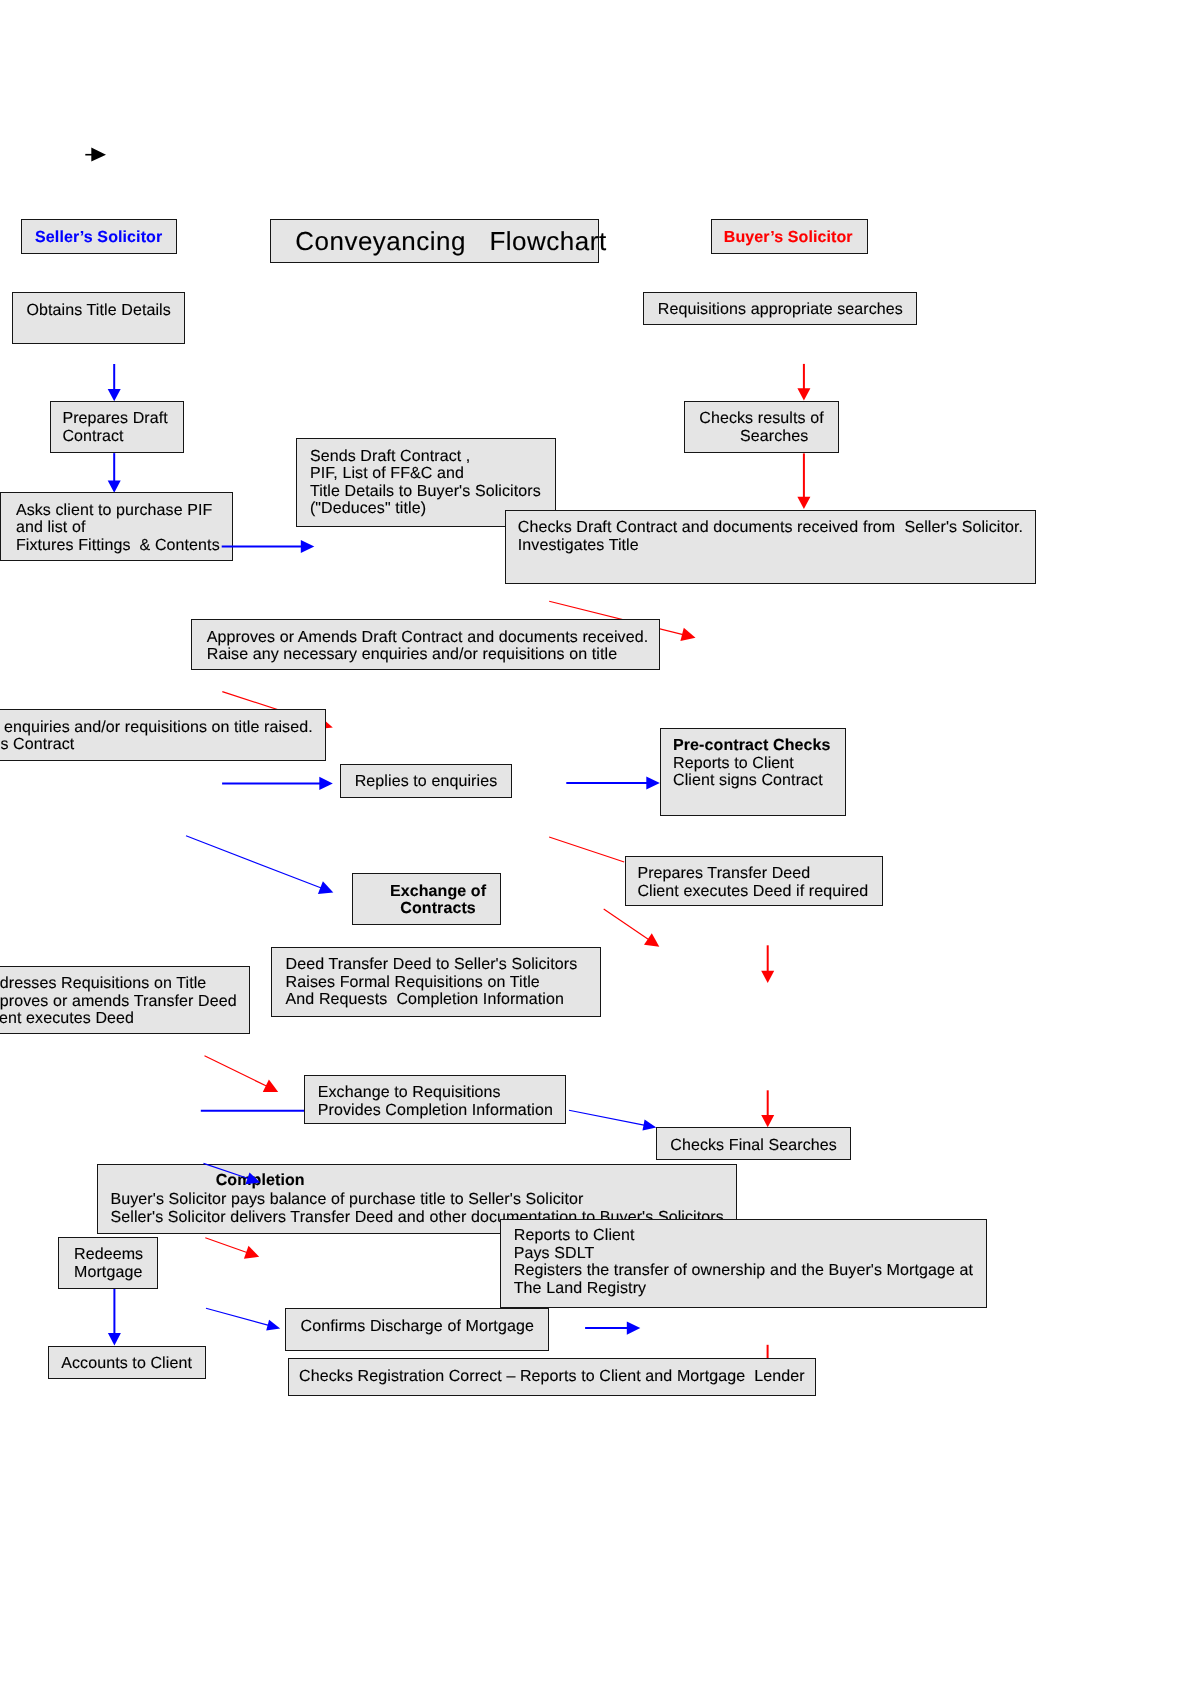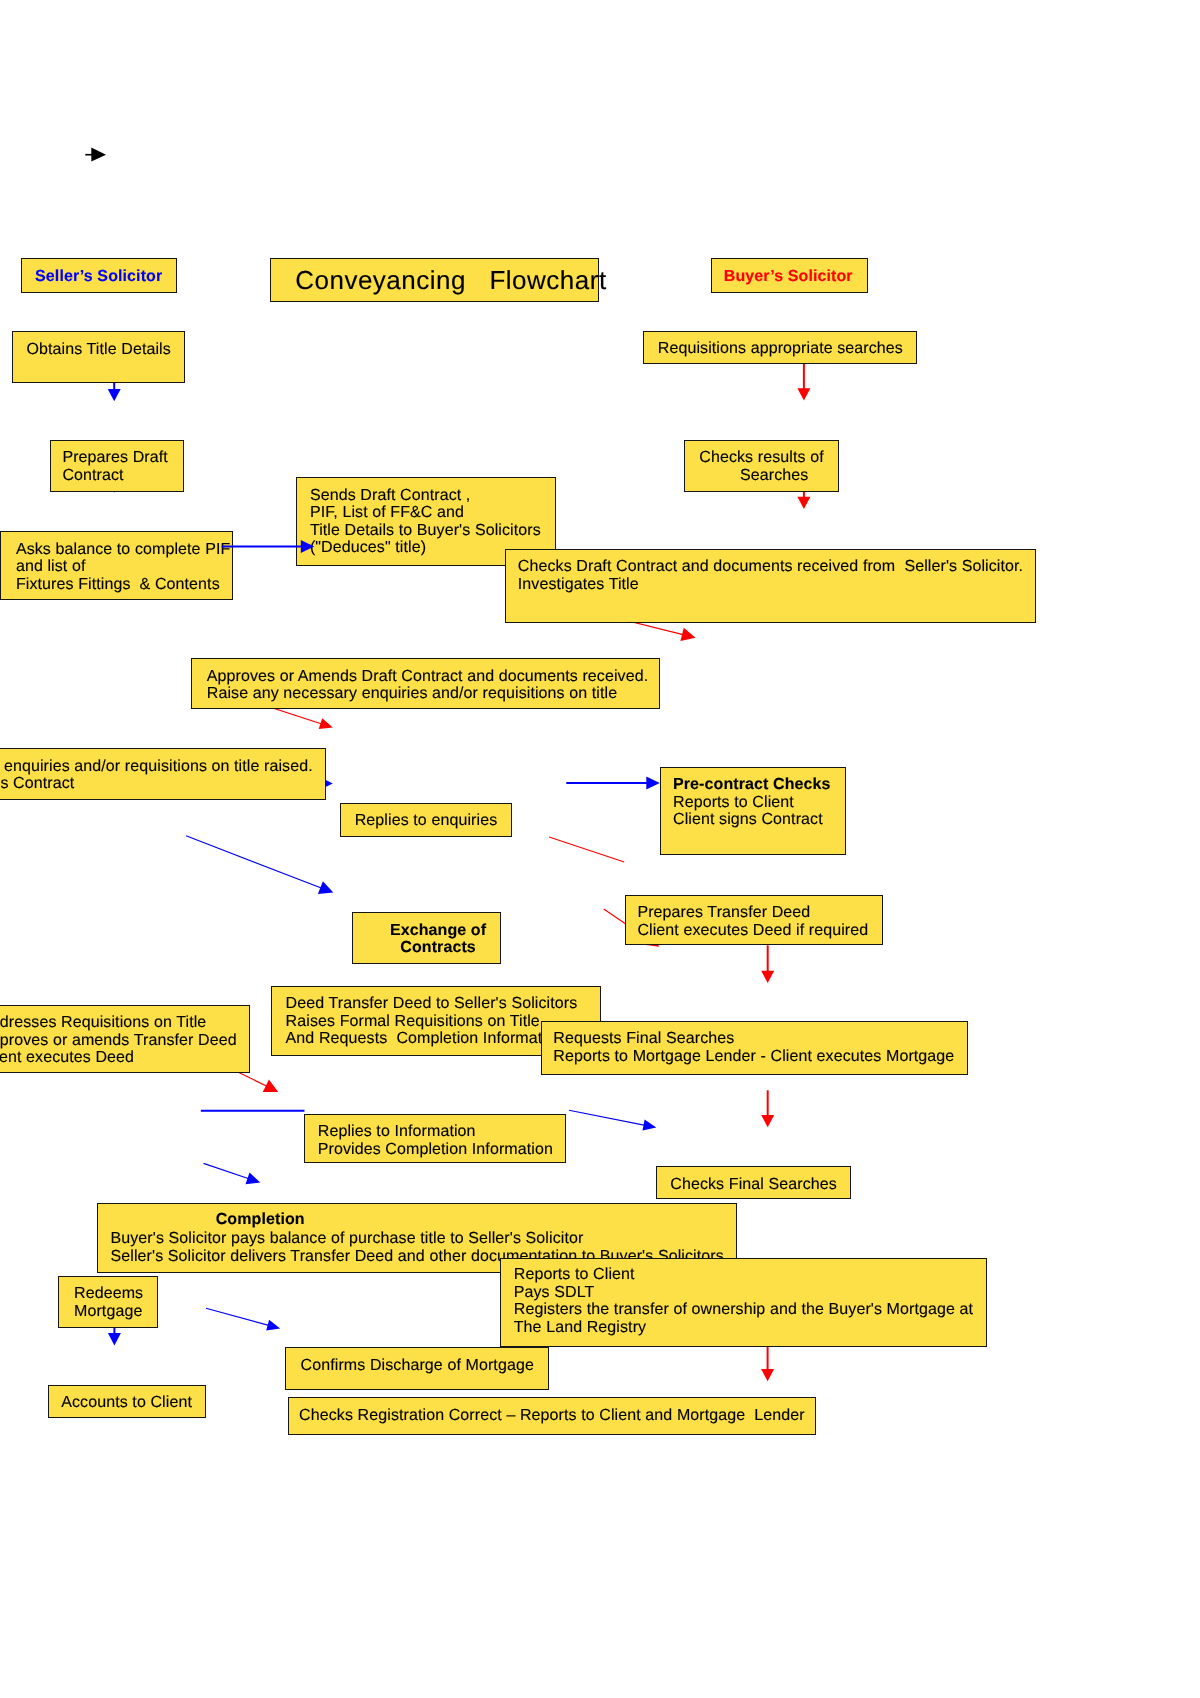--- a/index.html
+++ b/index.html
@@ -1,20 +1,20 @@
 <!DOCTYPE html>
 <html><head>
 <meta charset="utf-8">
 <style>
   html,body{margin:0;padding:0;background:#fff;}
   body{width:1200px;height:1698px;position:relative;overflow:hidden;
        font-family:"Liberation Sans",sans-serif;color:#000;
        -webkit-font-smoothing:antialiased;text-rendering:geometricPrecision;}
   #stage{position:absolute;left:0;top:0;width:1200px;height:1698px;}
-  .box{position:absolute;box-sizing:border-box;border:1.4px solid #161616;background:#fde047;margin-top:39px;}
+  .box{position:absolute;box-sizing:border-box;border:1.4px solid #161616;background:#e5e5e5;}
   .bt{position:absolute;white-space:pre;font-size:16px;line-height:17.5px;letter-spacing:0.1px;-webkit-text-stroke:0.12px currentColor;}
   .b{font-weight:bold;}
   .bf .ln:first-child{font-weight:bold;}
   .off-searches .ln:nth-child(2){position:relative;left:12.8px;}
   svg.lay{position:absolute;left:0;top:0;width:1200px;height:1698px;overflow:visible;}
   #title{position:absolute;left:141.5px;top:70.5px;font-size:24px;font-weight:bold;
          letter-spacing:0.13px;white-space:pre;}
 </style>
 </head>
 <body>
@@ -122,21 +122,21 @@
   <div class="box" style="left:11.7px;top:292px;width:173.6px;height:51.7px;">
     <div class="bt" style="top:8.6px;left:13.8px;"><span class="ln">Obtains Title Details</span></div>
   </div>
 
   <div class="box" style="left:50px;top:400.6px;width:133.8px;height:52.5px;">
     <div class="bt" style="top:8.6px;left:11.4px;"><span class="ln">Prepares Draft</span>
 <span class="ln">Contract</span></div>
   </div>
 
   <div class="box" style="left:0.3px;top:492px;width:232.5px;height:69.2px;">
-    <div class="bt" style="top:8.6px;left:14.6px;"><span class="ln">Asks balance to complete PIF</span>
+    <div class="bt" style="top:8.6px;left:14.6px;"><span class="ln">Asks client to purchase PIF</span>
 <span class="ln">and list of</span>
 <span class="ln">Fixtures Fittings  &amp; Contents</span></div>
   </div>
 
   <div class="box" style="left:295.5px;top:438.3px;width:260.8px;height:89.2px;">
     <div class="bt" style="top:8.6px;left:13.4px;"><span class="ln">Sends Draft Contract ,</span>
 <span class="ln">PIF, List of FF&amp;C and</span>
 <span class="ln">Title Details to Buyer's Solicitors</span>
 <span class="ln">("Deduces" title)</span></div>
   </div>
@@ -190,27 +190,23 @@
 <span class="ln">Approves or amends Transfer Deed</span>
 <span class="ln">Client executes Deed</span></div>
   </div>
 
   <div class="box" style="left:271.4px;top:946.6px;width:329.2px;height:70.8px;">
     <div class="bt" style="top:8.6px;left:13.2px;"><span class="ln">Deed Transfer Deed to Seller's Solicitors</span>
 <span class="ln">Raises Formal Requisitions on Title</span>
 <span class="ln">And Requests  Completion Information</span></div>
   </div>
 
-  <div class="box" style="left:540.7px;top:981.9px;width:427.4px;height:54.4px;">
-    <div class="bt" style="top:8.6px;left:11.6px;"><span class="ln">Requests Final Searches</span>
-<span class="ln">Reports to Mortgage Lender - Client executes Mortgage</span></div>
-  </div>
 
   <div class="box" style="left:303.5px;top:1074.7px;width:262.1px;height:49.8px;">
-    <div class="bt" style="top:8.6px;left:13.25px;"><span class="ln">Replies to Information</span>
+    <div class="bt" style="top:8.6px;left:13.25px;"><span class="ln">Exchange to Requisitions</span>
 <span class="ln">Provides Completion Information</span></div>
   </div>
 
   <div class="box" style="left:655.9px;top:1127.1px;width:195.4px;height:32.7px;">
     <div class="bt" style="top:8.6px;left:0;width:100%;text-align:center;"><span class="ln">Checks Final Searches</span></div>
   </div>
 
   <div class="box" style="left:96.5px;top:1163.8px;width:640.8px;height:69.9px;">
     <div class="bt b" style="top:7.4px;left:118.2px;">Completion</div>
     <div class="bt" style="top:26.4px;left:13px;"><span class="ln">Buyer's Solicitor pays balance of purchase title to Seller's Solicitor</span>

